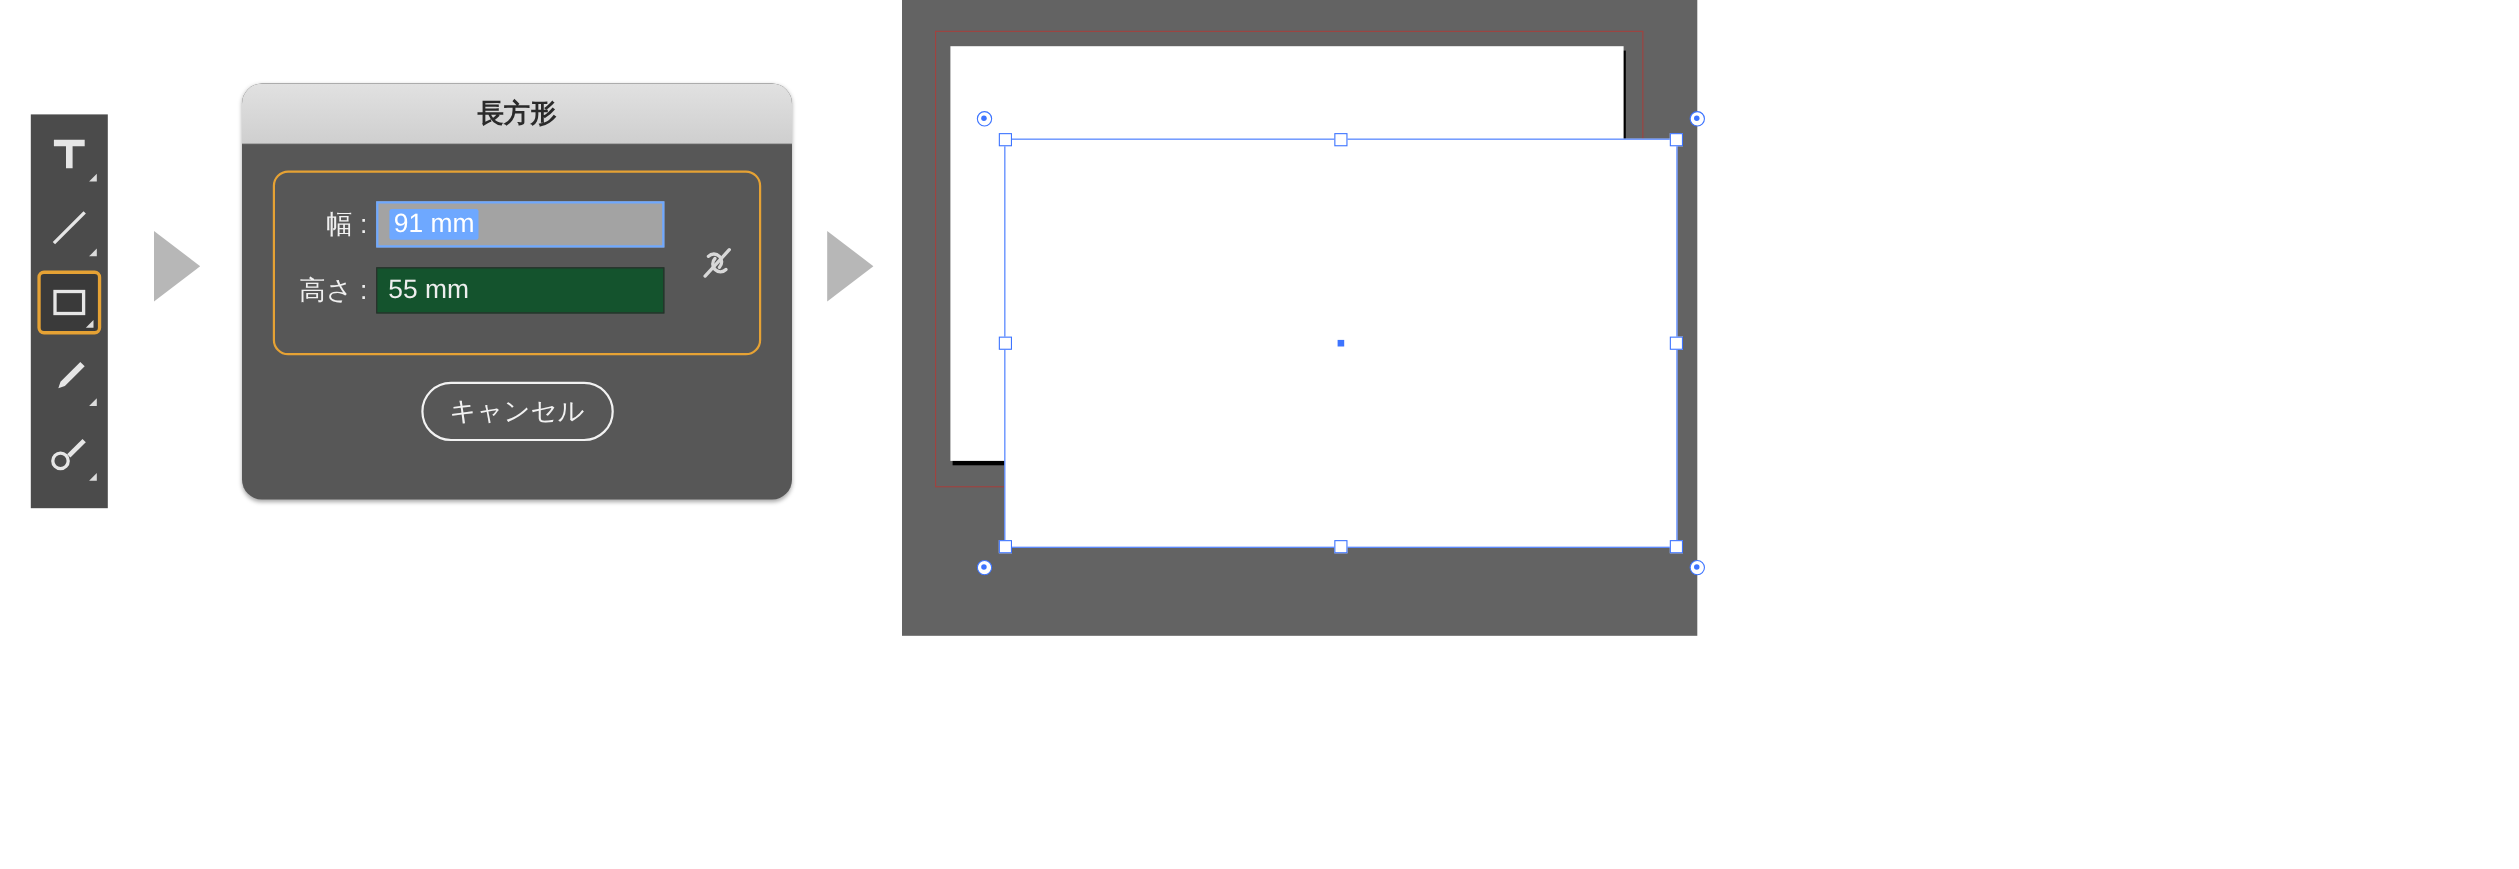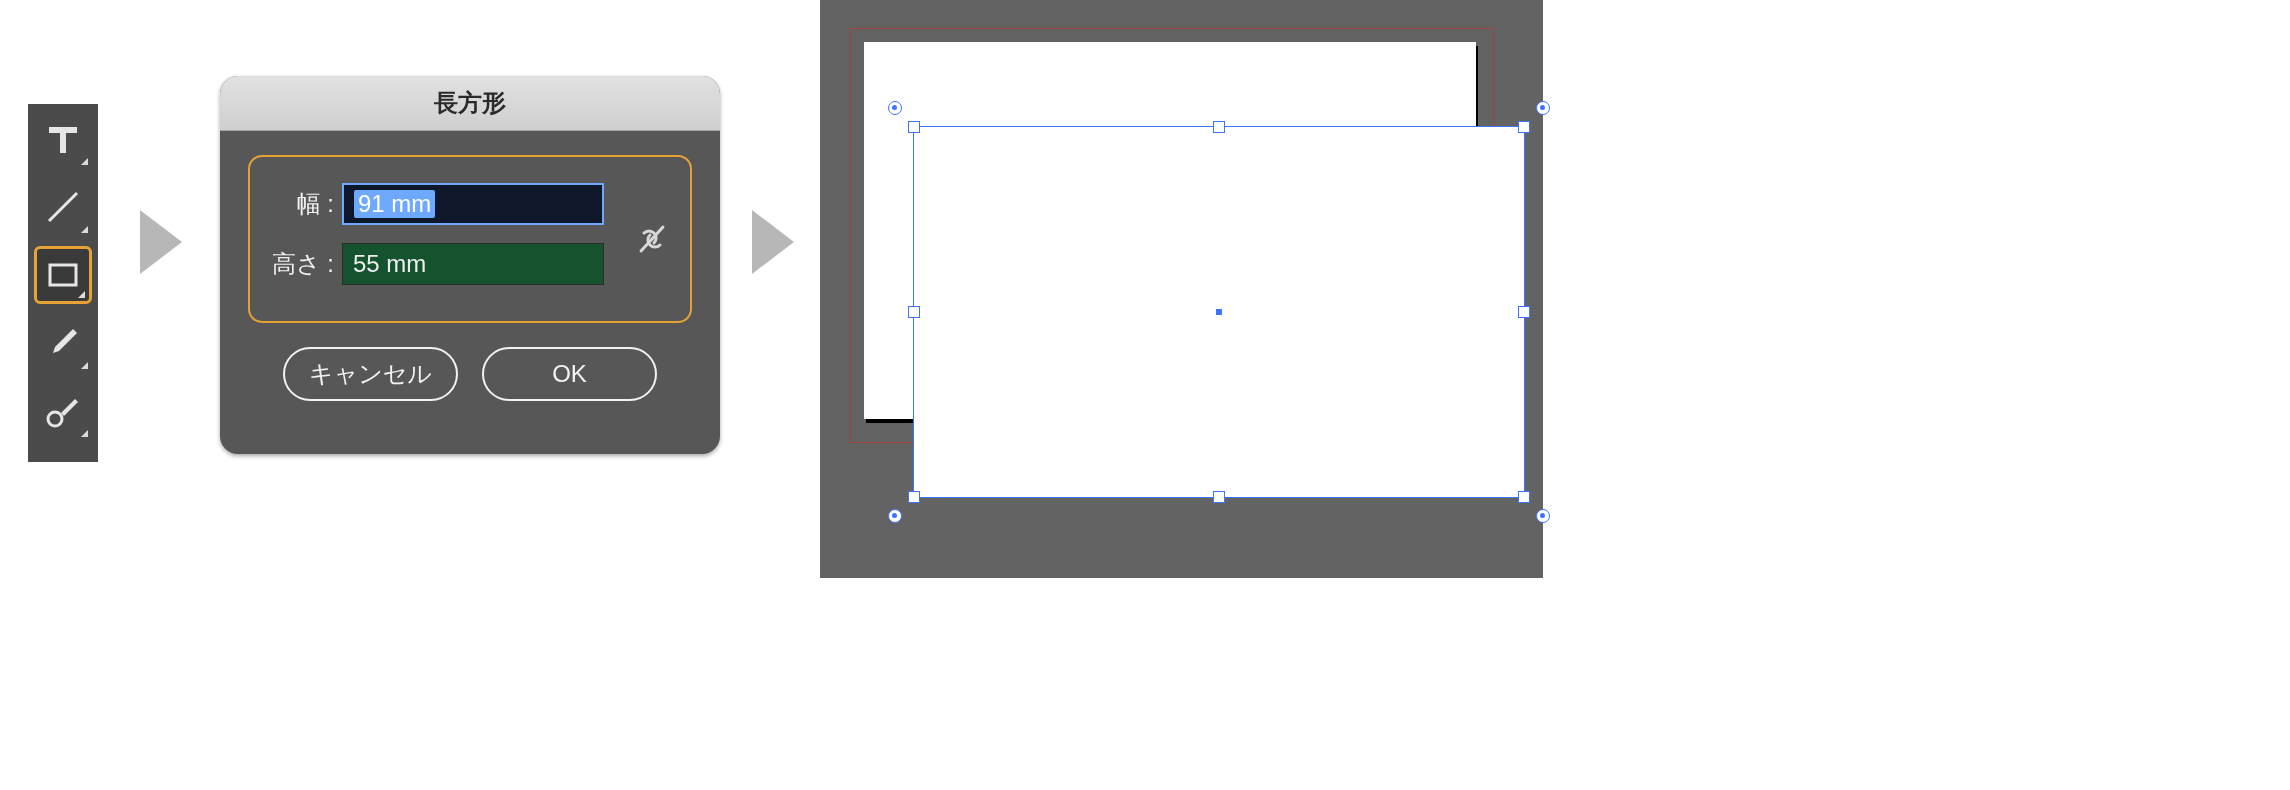--- a/index.html
+++ b/index.html
@@ -108,21 +108,21 @@
     font-size: 24px;
     padding: 4px 10px;
     border: 1px solid #2b2b2b;
     background: #14532d;
     color: #eee;
     display: flex;
     align-items: center;
   }
   .field.focused {
     border: 2px solid #6ea8ff;
-    background: #0f172a;
+    background: #a3a3a3;
   }
   .field.focused .sel {
     background: #6ea8ff;
     color: #fff;
     padding: 0 4px;
     border-radius: 2px;
   }
   .link-area {
     position: absolute;
     right: 10px;
@@ -300,21 +300,20 @@
           <g stroke="#d8d8d8" stroke-width="3" fill="none" stroke-linecap="round">
             <path d="M12 14 a7 7 0 1 1 10 10"></path>
             <path d="M28 26 a7 7 0 1 1 -10 -10"></path>
             <line x1="9" y1="32" x2="31" y2="8"></line>
           </g>
         </svg>
       </div>
     </div>
     <div class="buttons">
       <div class="btn cancel">キャンセル</div>
-      <div class="btn ok">OK</div>
     </div>
   </div>
 </div>
 
 <div class="canvas-wrap">
   <div class="bleed"></div>
   <div class="artboard-shadow"></div>
   <div class="artboard"></div>
   <div class="selection">
     <div class="rot tl"></div>

